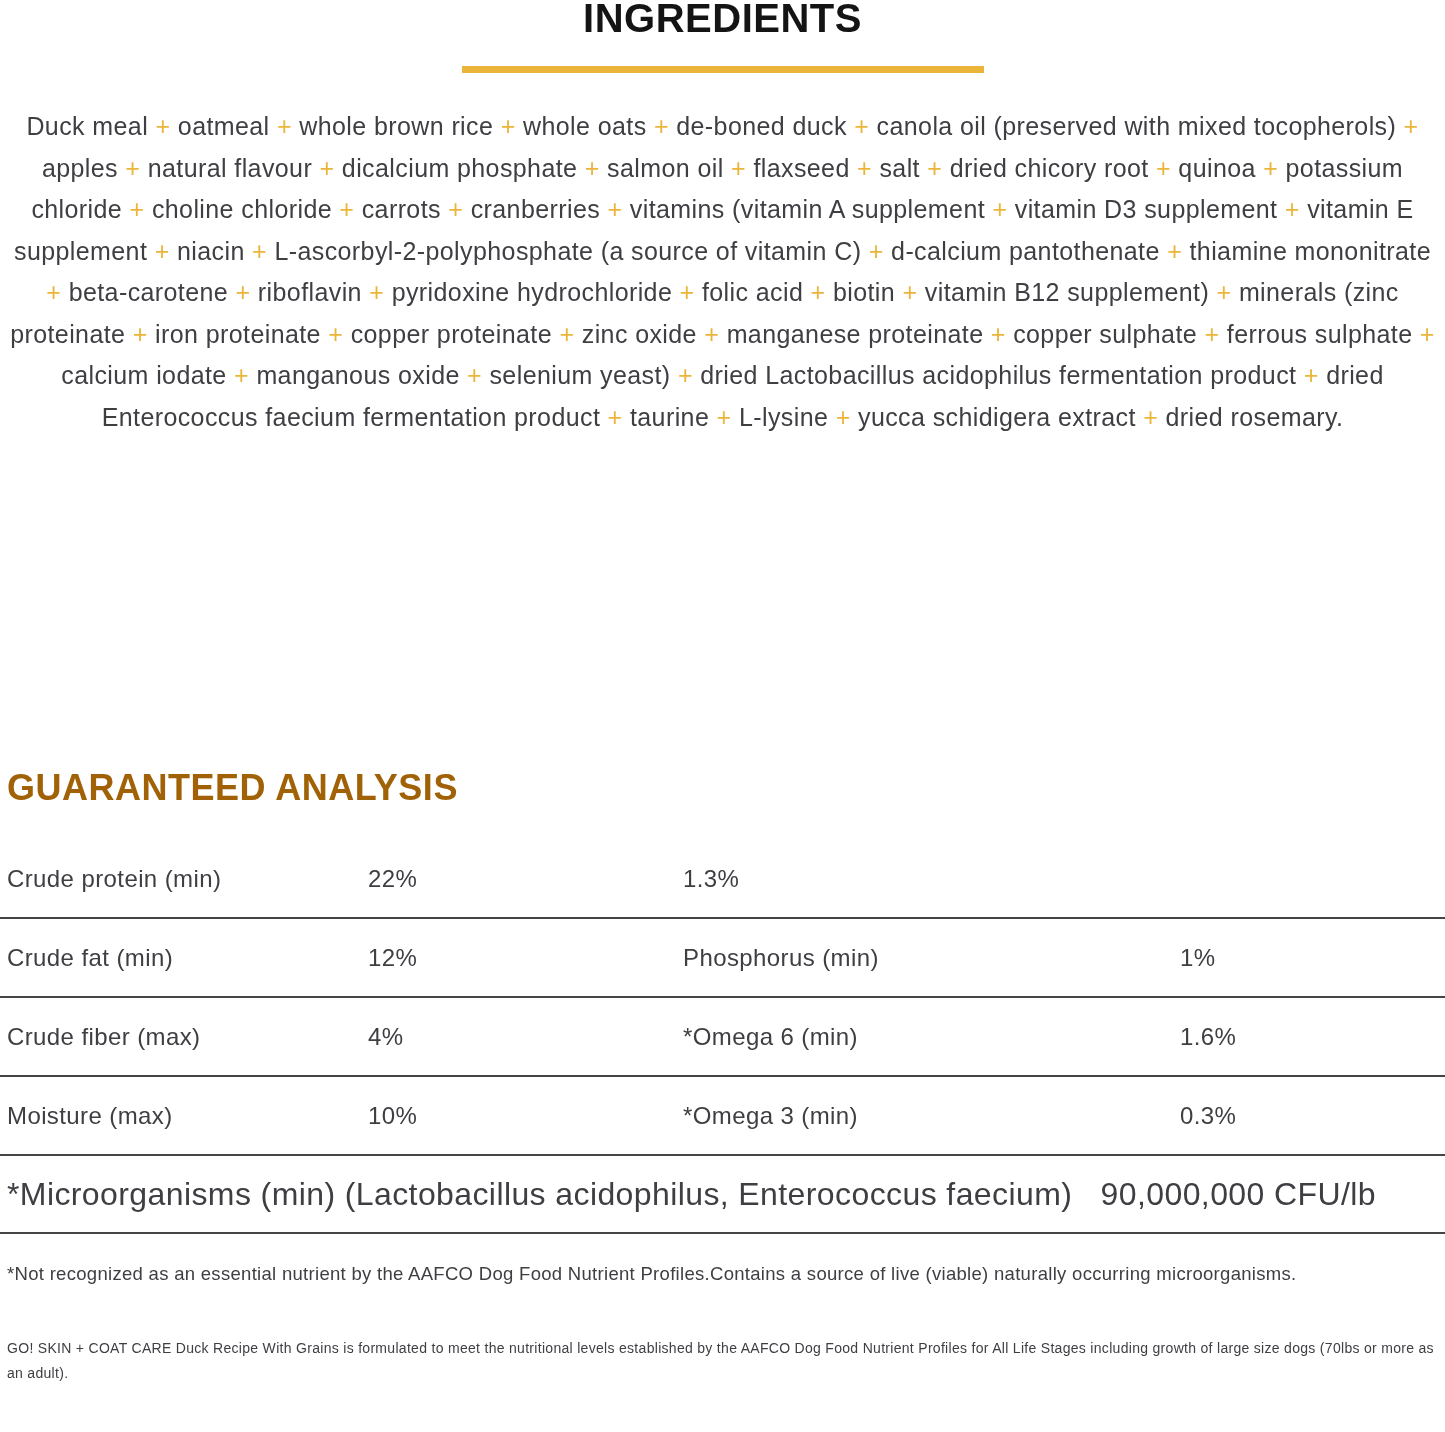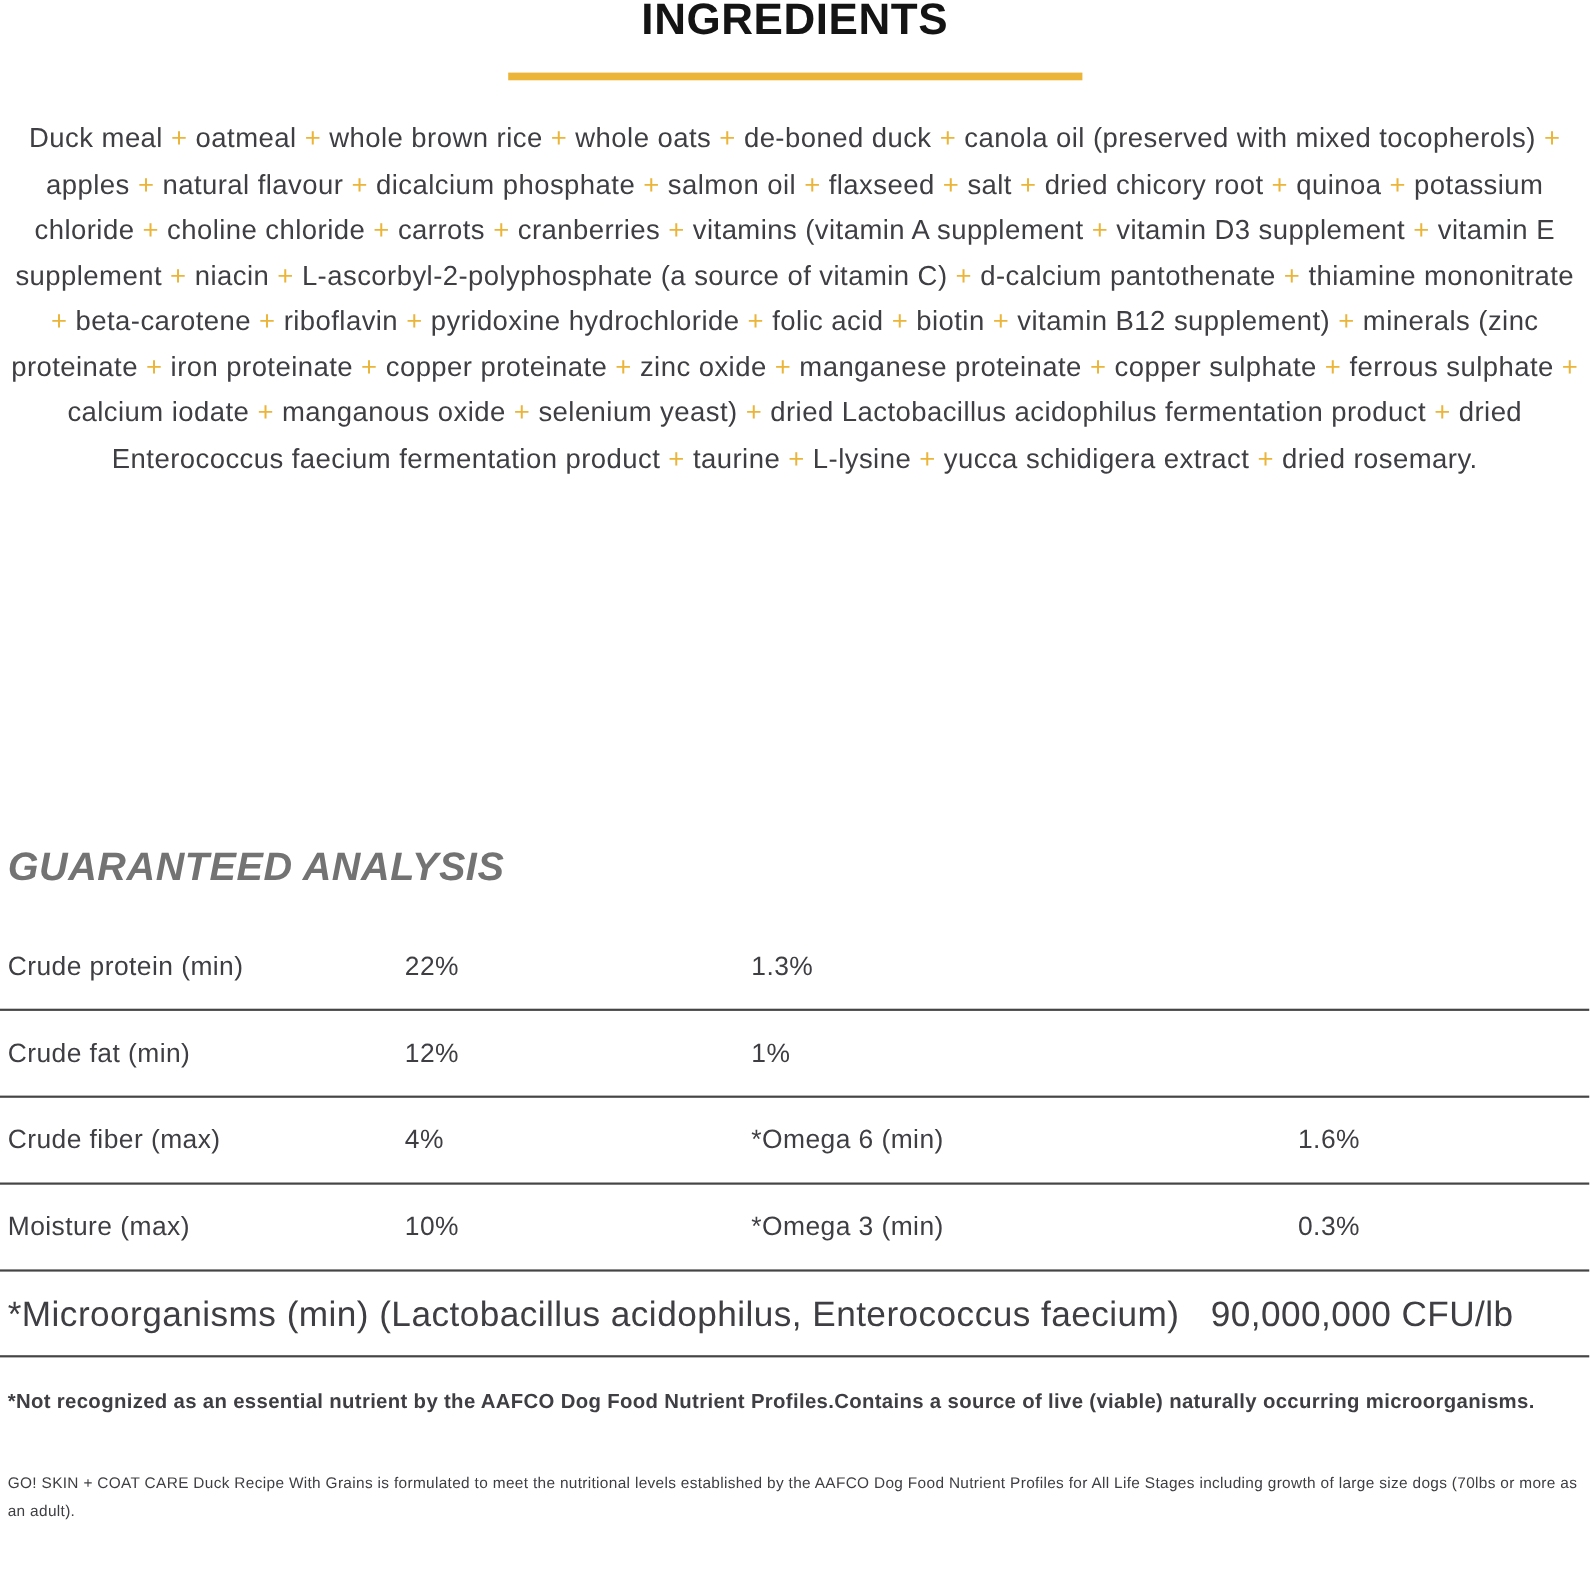--- a/index.html
+++ b/index.html
@@ -45,22 +45,21 @@
     font-weight: 400;
   }
 
   
   .analysis-title {
     margin: 328px 4px 0 7px;
     font-size: 36px;
     line-height: 44px;
     font-weight: 800;
     letter-spacing: 0.5px;
-    color: #737373;
-    font-style: italic;
+    color: #a16207;
   }
   .ga-table { margin-top: 30px; }
   .ga-row {
     display: grid;
     grid-template-columns: 361px 170px 145px 1fr 170px;
     align-items: center;
     height: 79px;
     padding: 0 95px 0 7px;
     border-bottom: 2px solid #454545;
     font-size: 24px;
@@ -81,21 +80,21 @@
   .ga-label { text-align: left; }
   .ga-value { text-align: left; }
   .ga-spacer { }
 
   
   .footnotes { padding: 0 7px; }
   .footnote-1 {
     margin-top: 27px;
     font-size: 18.5px;
     line-height: 25px;
-    font-weight: 700;
+    font-weight: 400;
     letter-spacing: 0.3px;
   }
   .footnote-2 {
     margin-top: 50px;
     font-size: 14px;
     line-height: 25px;
     font-weight: 300;
     letter-spacing: 0.3px;
     max-width: 1430px;
   }
@@ -120,20 +119,21 @@
         <div class="ga-label">Crude protein (min)</div>
         <div class="ga-value">22%</div>
         <div class="ga-spacer"></div>
         <div class="ga-value">1.3%</div>
       </div>
 
       <div class="ga-row">
         <div class="ga-label">Crude fat (min)</div>
         <div class="ga-value">12%</div>
         <div class="ga-spacer"></div>
+        <div class="ga-label">Phosphorus (min)</div>
         <div class="ga-value">1%</div>
       </div>
 
       <div class="ga-row">
         <div class="ga-label">Crude fiber (max)</div>
         <div class="ga-value">4%</div>
         <div class="ga-spacer"></div>
         <div class="ga-label">*Omega 6 (min)</div>
         <div class="ga-value">1.6%</div>
       </div>

